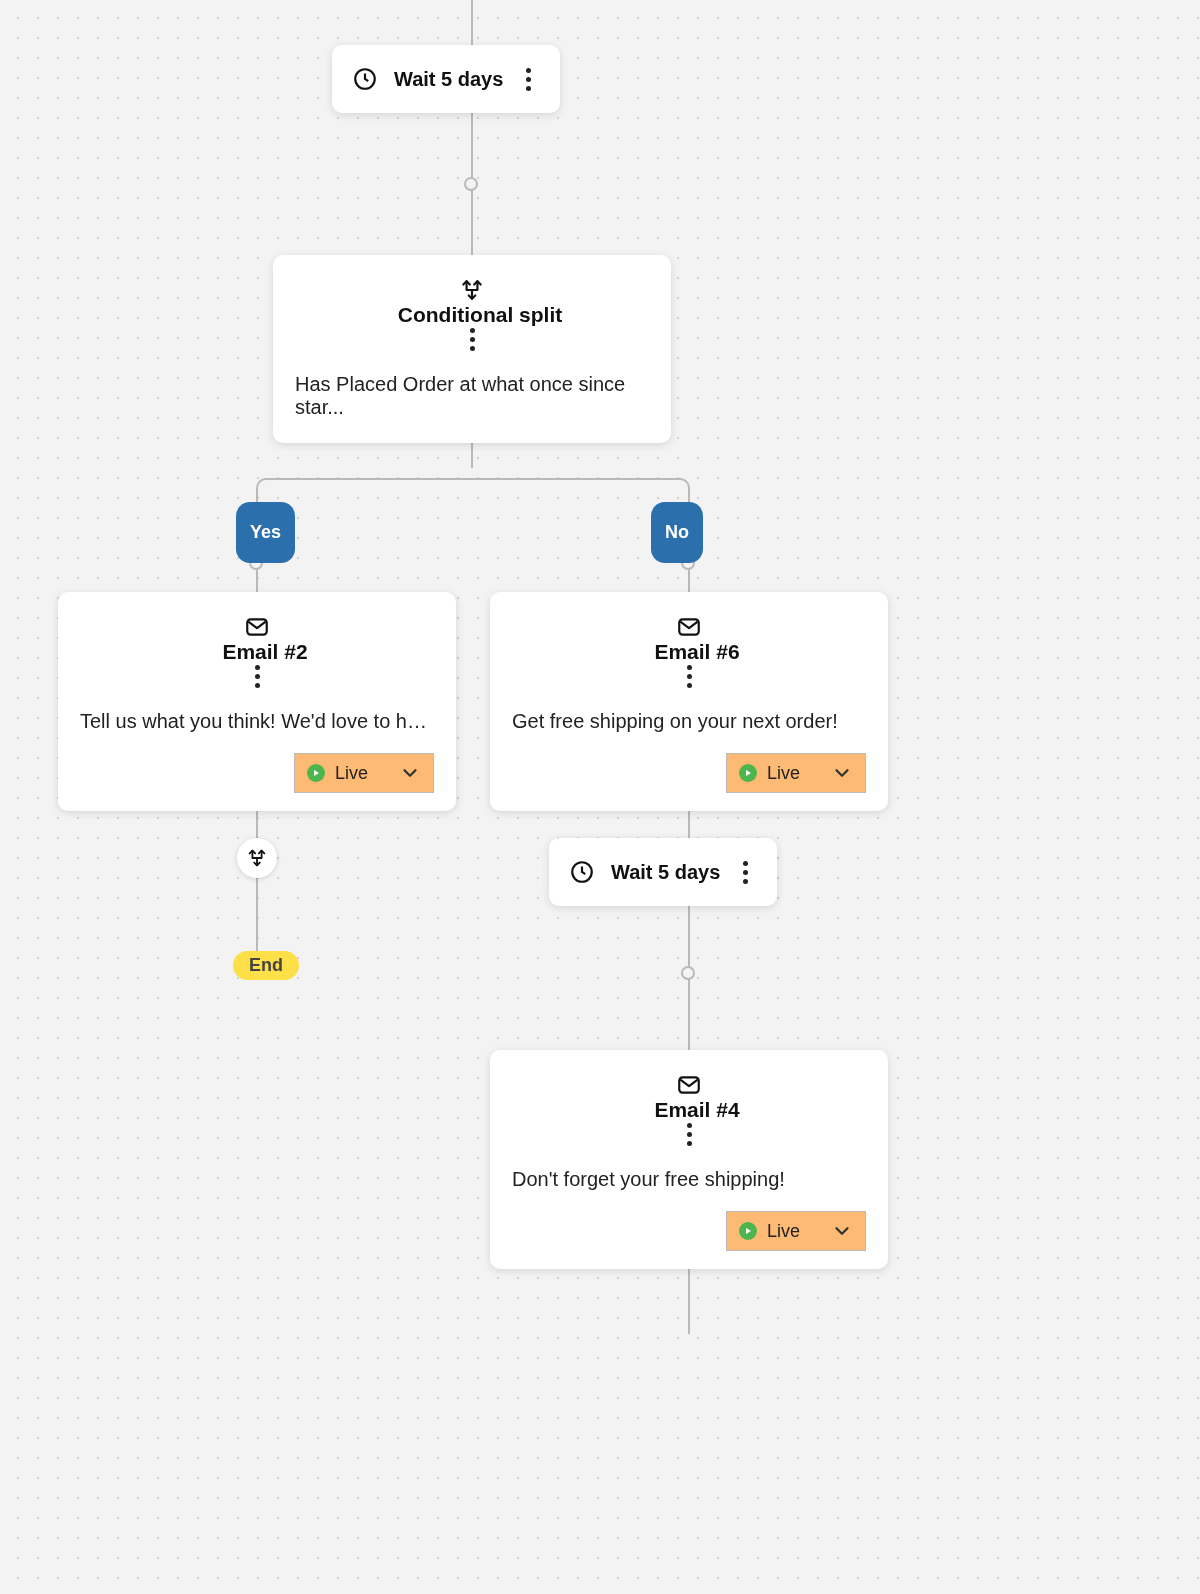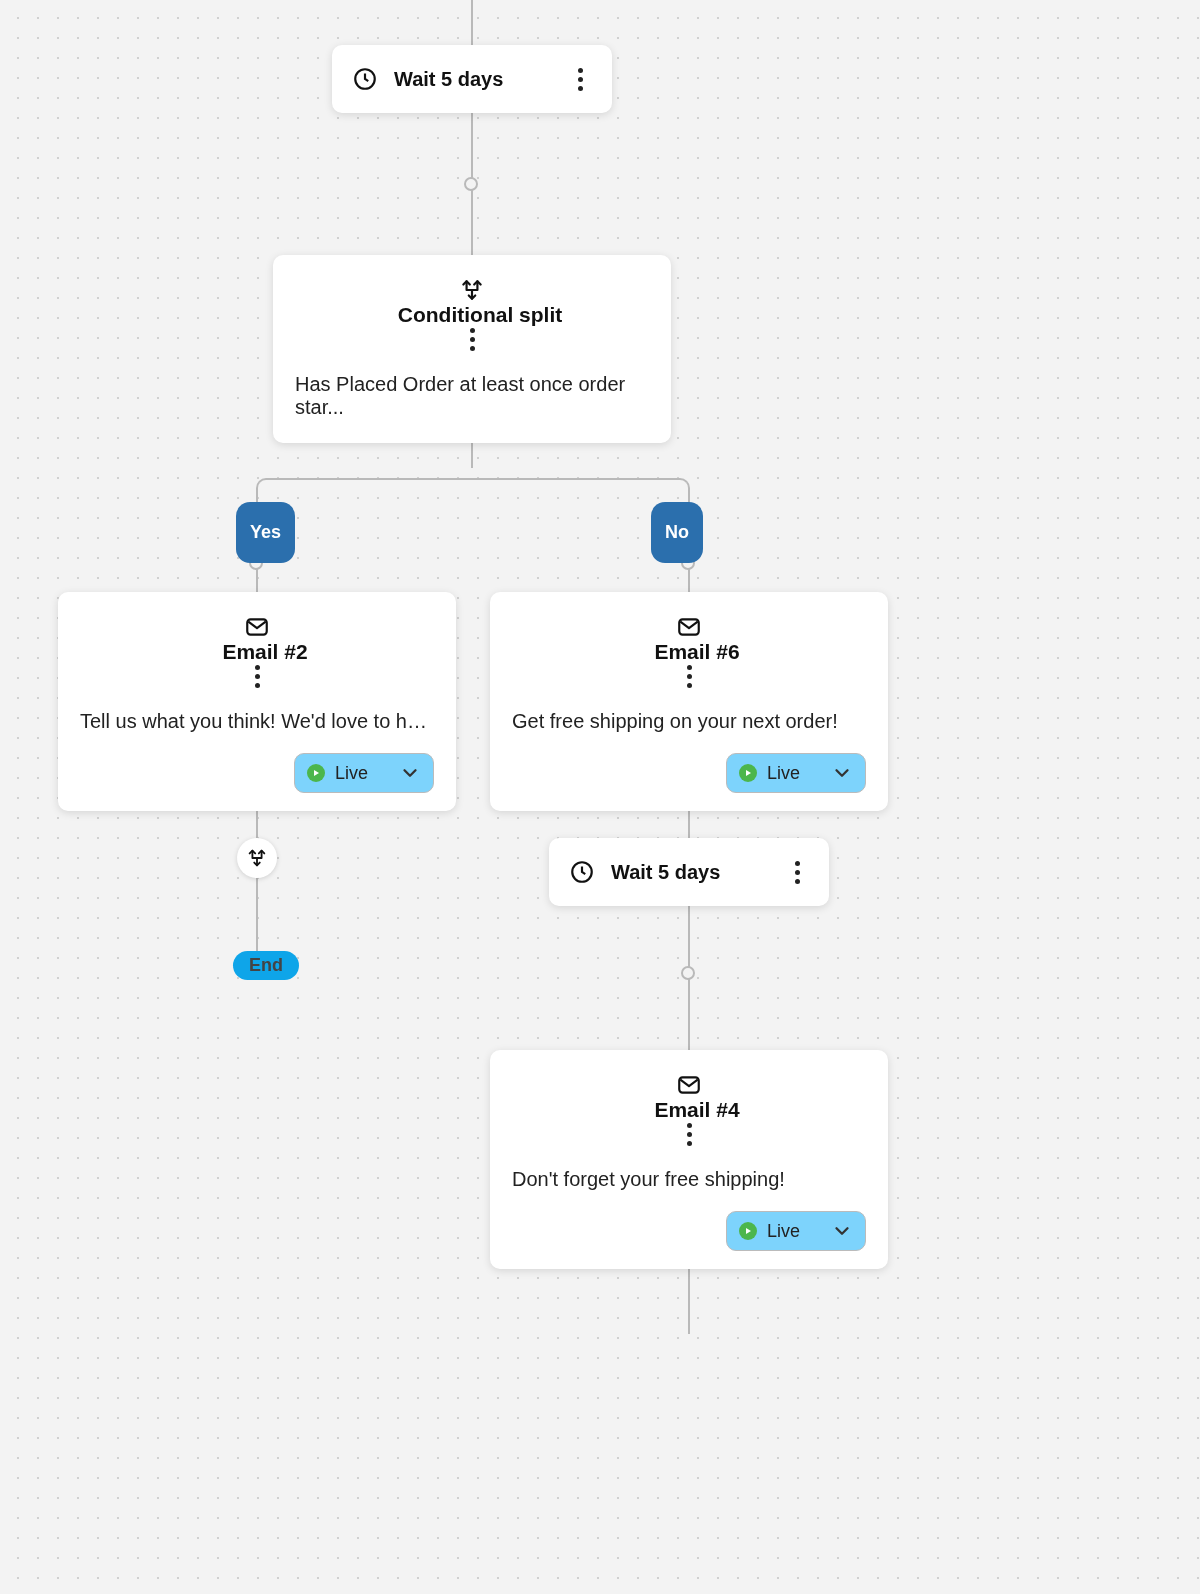--- a/index.html
+++ b/index.html
@@ -26,21 +26,21 @@
   .card {
     position: absolute;
     background: #fff;
     border-radius: 10px;
     box-shadow: 0 2px 8px rgba(0,0,0,.12);
     color: #111;
   }
 
   
   .wait-card {
-    width: 280px;
+    width: 228px;
     height: 68px;
     display: flex;
     align-items: center;
     padding: 0 20px;
   }
   .wait-card .icon-slot { margin-right: 16px; }
   .wait-card .title { font-weight: 700; font-size: 20px; flex: 1; }
 
   
   .cond-card {
@@ -66,24 +66,24 @@
     margin-top: 22px; font-size: 20px; color: #222;
     white-space: nowrap; overflow: hidden; text-overflow: ellipsis;
   }
   .email-card .footer { margin-top: 20px; display: flex; justify-content: flex-end; }
 
   
   .status-btn {
     display: flex;
     align-items: center;
     border: 1px solid #bbb;
-    border-radius: 10px;
+    border-radius: 0;
     height: 40px;
     padding: 0 12px;
-    background: #7dd3fc;
+    background: #fdba74;
     cursor: pointer;
     gap: 10px;
   }
   .status-btn .status-dot {
     width: 18px; height: 18px; border-radius: 50%;
     background: #4cb64c;
     display: flex; align-items: center; justify-content: center;
   }
   .status-btn .status-dot::after {
     content: "";
@@ -143,21 +143,21 @@
     color: #fff;
     font-weight: 600;
     font-size: 18px;
     padding: 20px 14px;
     border-radius: 14px;
   }
 
   
   .end-pill {
     position: absolute;
-    background: #0ea5e9;
+    background: #fde047;
     color: #444;
     font-weight: 600;
     font-size: 18px;
     padding: 4px 16px;
     border-radius: 16px;
   }
 
   
   .split-circle {
     position: absolute;
@@ -234,21 +234,21 @@
             <path d="M9 17l3 3 3-3"></path>
         </svg>
       </span>
       <div class="title">Conditional split</div>
       <div class="kebab">
           <span></span>
           <span></span>
           <span></span>
         </div>
     </div>
-    <div class="body">Has Placed Order at least once order star...</div>
+    <div class="body">Has Placed Order at what once since star...</div>
   </div>
 
   <div class="branch-pill" style="left:236px; top:502px;">Yes</div>
   <div class="branch-pill" style="left:651px; top:502px;">No</div>
 
   <div class="card email-card" style="left:58px; top:592px;">
     <div class="head">
       <span>
         <svg class="svg24" viewBox="0 0 24 24" fill="none" stroke="#111" stroke-width="2" stroke-linejoin="round">
             <rect x="3" y="5" width="18" height="14" rx="3"></rect>

